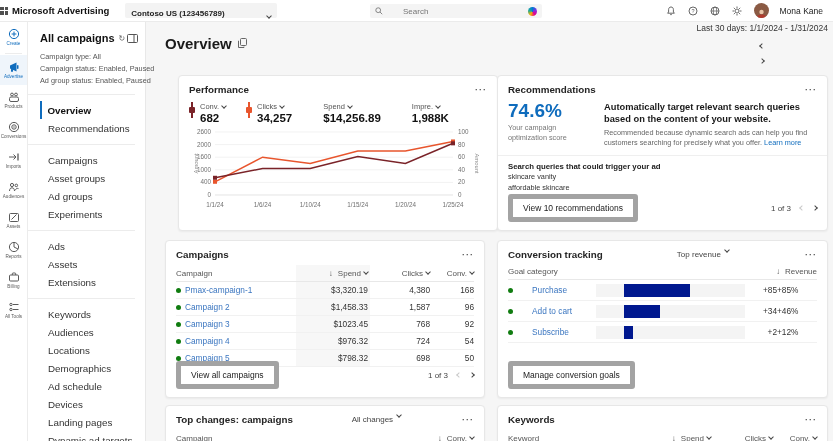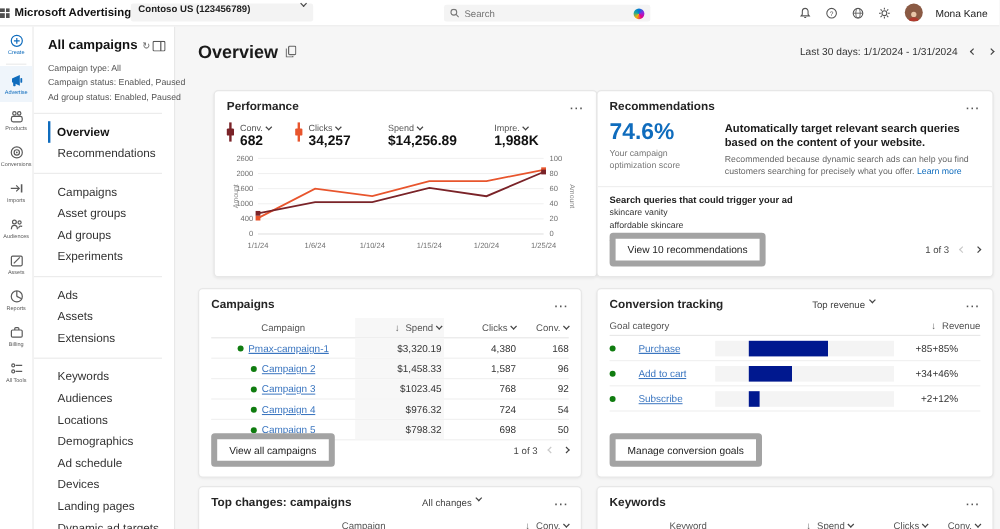--- a/index.html
+++ b/index.html
@@ -6,24 +6,24 @@
   html,body { width: 833px; height: 441px; overflow: hidden; }
   body { font-family: "Liberation Sans", sans-serif; background: #f6f6f6; position: relative; color:#333; }
 
   
   .topbar { position:absolute; top:0; left:0; width:833px; height:22px; background:#fff;
             border-bottom:1px solid #ebebeb; display:flex; align-items:center; z-index:30; }
   .brand { display:flex; align-items:center; gap:4px; padding-left:0; }
   .mslogo { width:8px; height:8px; display:grid; grid-template-columns:3.5px 3.5px; grid-gap:1px; }
   .mslogo span { width:3.5px; height:3.5px; background:#4f4f4f; }
   .brand-name { font-size:9.5px; font-weight:bold; color:#111; white-space:nowrap; }
-  .account { width:152px; height:15px; background:#f3f3f3; border-radius:2px;
-             display:flex; align-items:flex-start; padding:0 6px; font-size:8px; color:#222; font-weight:bold; }
+  .account { margin-left:16px; width:152px; height:15px; background:#f3f3f3; border-radius:2px;
+             display:flex; align-items:flex-end; padding:0 6px; font-size:8px; color:#222; font-weight:bold; }
   .search { position:absolute; left:370px; top:4px; width:172px; height:14px; background:#f4f4f4;
-            border-radius:2px; display:flex; align-items:center; padding:0 5px; gap:4px; }
+            border-radius:2px; display:flex; align-items:center; padding:0 5px; gap:20px; }
   .search input { flex:1; border:none; background:transparent; font-size:8px; outline:none;
                   font-family:"Liberation Sans",sans-serif; color:#444; min-width:0; }
   .copilot { width:9px; height:9px; border-radius:50%;
              background:conic-gradient(#0078d4,#8a2be2,#e2008c,#f7b500,#19a89c,#0078d4); }
   .top-right { margin-left:auto; display:flex; align-items:center; gap:11px; padding-right:10px; }
   .tico { width:11px; height:11px; display:flex; align-items:center; justify-content:center; }
   .avatar { width:15px; height:15px; border-radius:50%; background:#8a5a44; display:flex;
             align-items:flex-end; justify-content:center; overflow:hidden; }
   .uname { font-size:8.5px; color:#222; white-space:nowrap; }
 
@@ -48,21 +48,21 @@
   .sb-filter { font-size:7.3px; color:#555; line-height:12px; white-space:nowrap; }
   .sb-div { height:1px; background:#ececec; margin:7px 10px 6px -12px; }
   .sb-item { font-size:9.8px; color:#333; padding:3.5px 0 3.5px 8px; white-space:nowrap; }
   .sb-item.sel { font-weight:bold; color:#111; border-left:2.5px solid #0f6cbd; padding-left:5.5px; }
 
   
   .main-head { position:absolute; left:165px; top:32px; width:663px; height:22px;
                display:flex; align-items:center; z-index:5; }
   .page-title { font-size:15px; font-weight:600; color:#1a1a1a; }
   .title-ico { margin-left:6px; }
-  .date-wrap { margin-left:auto; display:flex; align-items:center; gap:11px; }
+  .date-wrap { margin-left:auto; display:flex; align-items:center; gap:11px;flex-direction:column; }
   .date-text { font-size:8.5px; color:#333; }
 
   .chv { width:4px; height:4px; border-right:1.2px solid #444; border-bottom:1.2px solid #444;
          display:inline-block; }
   .chv.left { transform:rotate(135deg); }
   .chv.right { transform:rotate(-45deg); }
   .chv.down { transform:rotate(45deg); margin-top:-2px; }
   .chv.dis { border-color:#c9c9c9; }
 
   
@@ -104,27 +104,27 @@
   .q-item { font-size:7.3px; color:#333; line-height:1.55; }
   .card-foot { position:absolute; left:10px; right:10px; bottom:8px; display:flex; align-items:center; }
   .btn { border:5px solid #a3a3a3; background:#fff; border-radius:3px; font-size:8.5px; padding:4px 10px;
          color:#222; font-family:"Liberation Sans",sans-serif; }
   .pagination { margin-left:auto; display:flex; align-items:center; gap:9px; font-size:8px; color:#444; }
 
   
   .tbl { margin-top:5px; }
   .tr { display:flex; align-items:center; height:17px; border-bottom:1px solid #f1f1f1; font-size:8.3px; }
   .th { height:17px; font-size:8px; color:#555; border-bottom:1px solid #e8e8e8; }
-  .c-name { flex:1; display:flex; align-items:center; gap:4px; min-width:0;justify-content:center; }
+  .c-name { flex:1; display:flex; align-items:center; gap:4px; min-width:0; }
   .c-spend { width:74px; text-align:right; height:100%; display:flex; align-items:center; justify-content:flex-end; padding-right:2px; }
   .c-num1 { width:60px; text-align:right; }
   .c-num2 { width:44px; text-align:right; }
   .tr .c-spend { background:#f7f7f7; }
   .dot { width:5px; height:5px; border-radius:50%; background:#107c10; flex:none; }
-  .cl { color:#3b76c0; white-space:nowrap; overflow:hidden; text-overflow:ellipsis;text-decoration:underline; }
+  .cl { color:#3b76c0; white-space:nowrap; overflow:hidden; text-overflow:ellipsis; }
   .sort { font-size:8px; color:#555; margin-right:2px; }
   .hflex { display:flex; align-items:center; gap:3px; justify-content:flex-end; }
 
   
   .ct-head { display:flex; align-items:center; height:16px; font-size:8px; color:#555;
              border-bottom:1px solid #e8e8e8; margin-top:4px; }
   .ct-row { display:flex; align-items:center; height:21px; border-bottom:1px solid #f1f1f1; font-size:8.3px; }
   .ct-name { width:88px; display:flex; align-items:center; gap:19px; flex:none; }
   .ct-track { flex:1; background:#f4f4f4; height:13px; display:flex; align-items:center; }
   .ct-bar { height:13px; margin-left:28px; }

